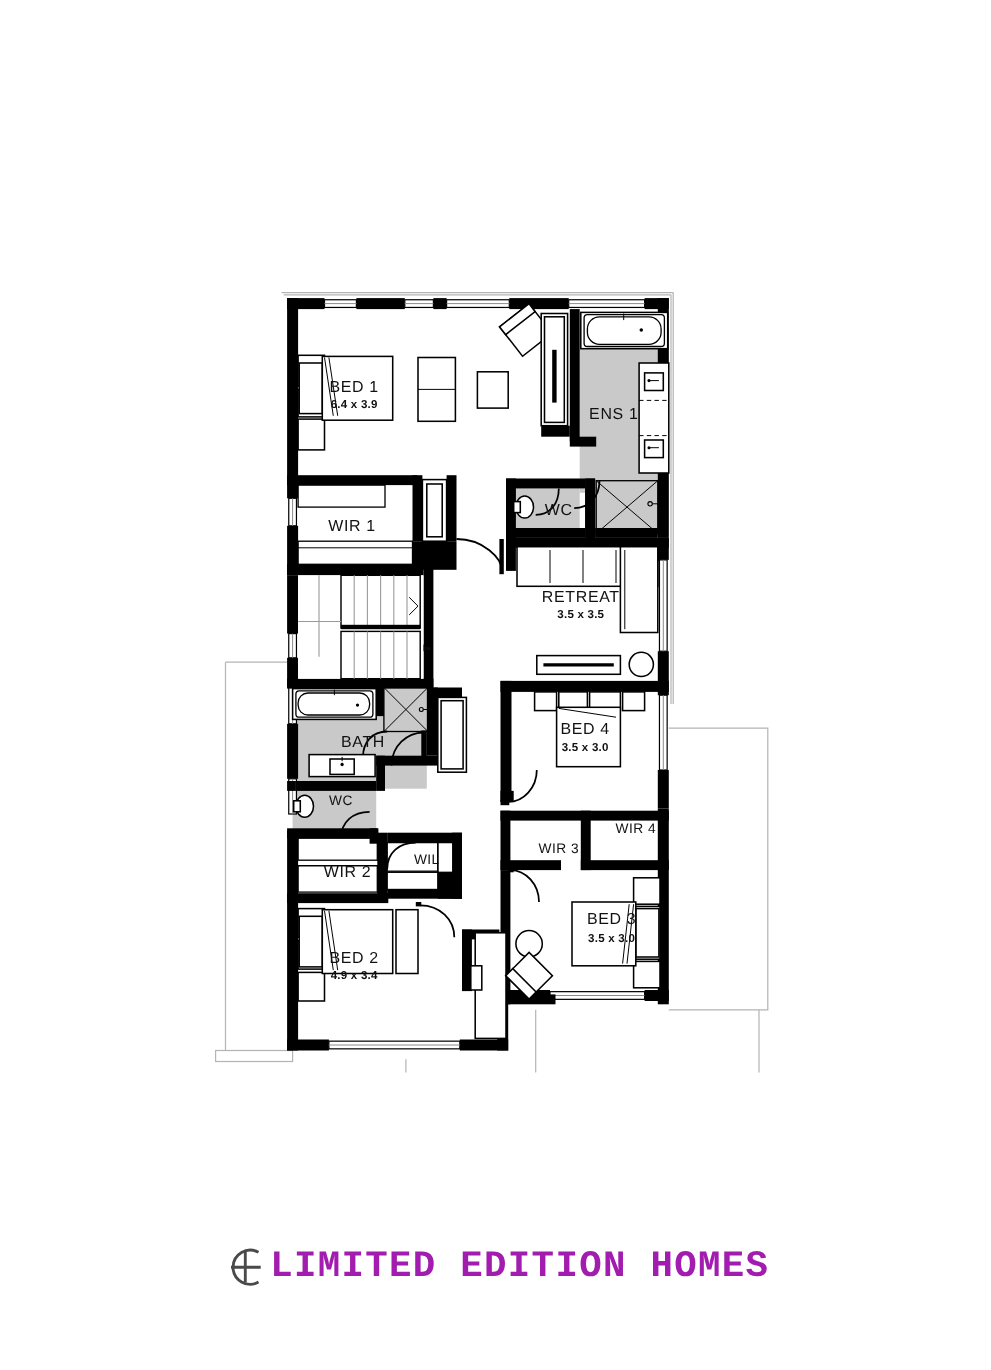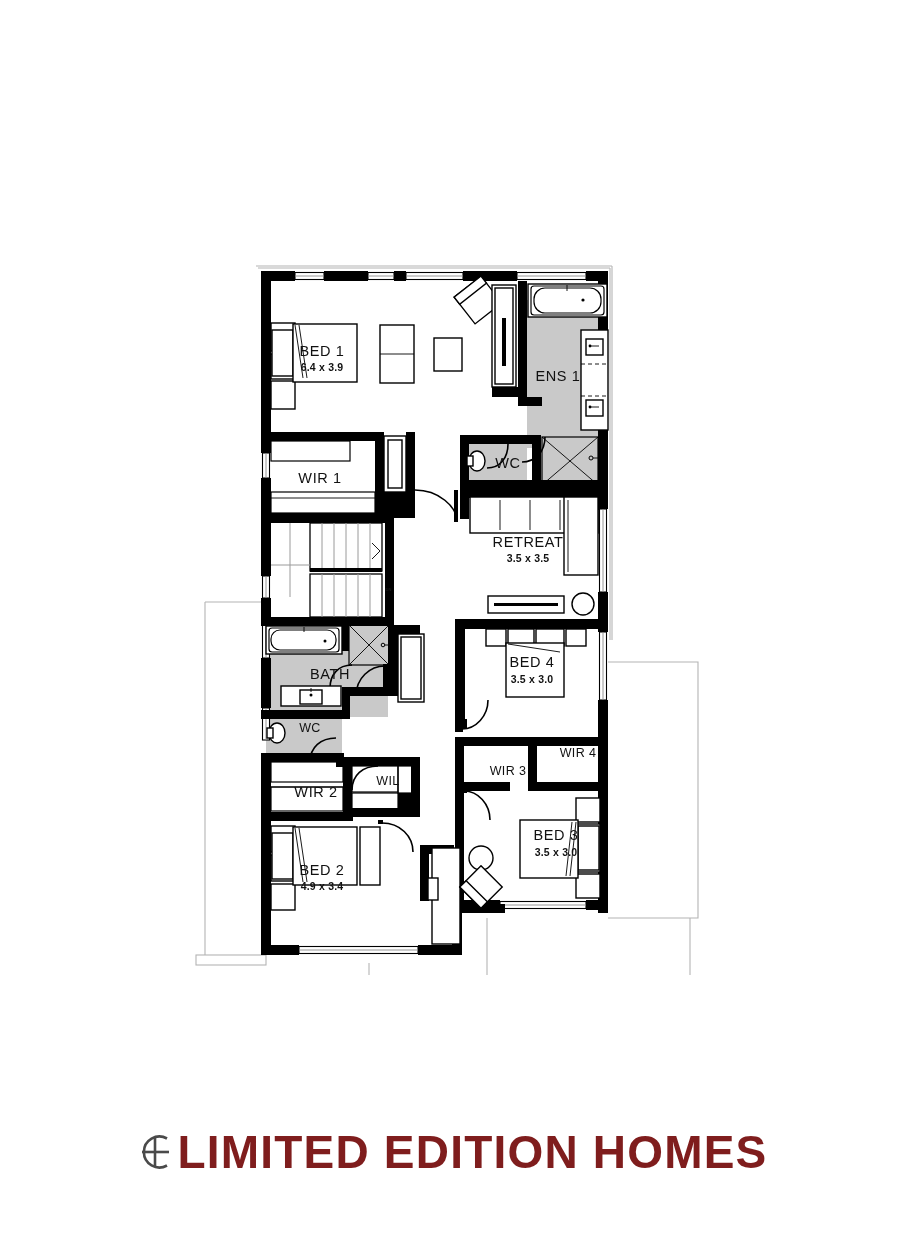--- a/index.html
+++ b/index.html
@@ -83,25 +83,25 @@
     align-items: center;
     gap: 0px;
   }
   .logo-mark {
     width: 42px;
     height: 42px;
     margin-right: 2px;
     flex: 0 0 auto;
   }
   .logo-text {
-    font-family: Liberation Sans, sans-serif;
-    font-size: 46px;
+    font-family: Liberation Mono, monospace;
+    font-size: 34px;
     font-weight: bold;
     letter-spacing: 1.2px;
-    color: #7f1d1d;
+    color: #a21caf;
     line-height: 1;
     white-space: nowrap;
   }
 </style>
 </head>
 <body>
 
 <div id="plan-wrap">
 <svg id="floorplan" viewBox="0 0 901 1245" xmlns="http://www.w3.org/2000/svg">
 

